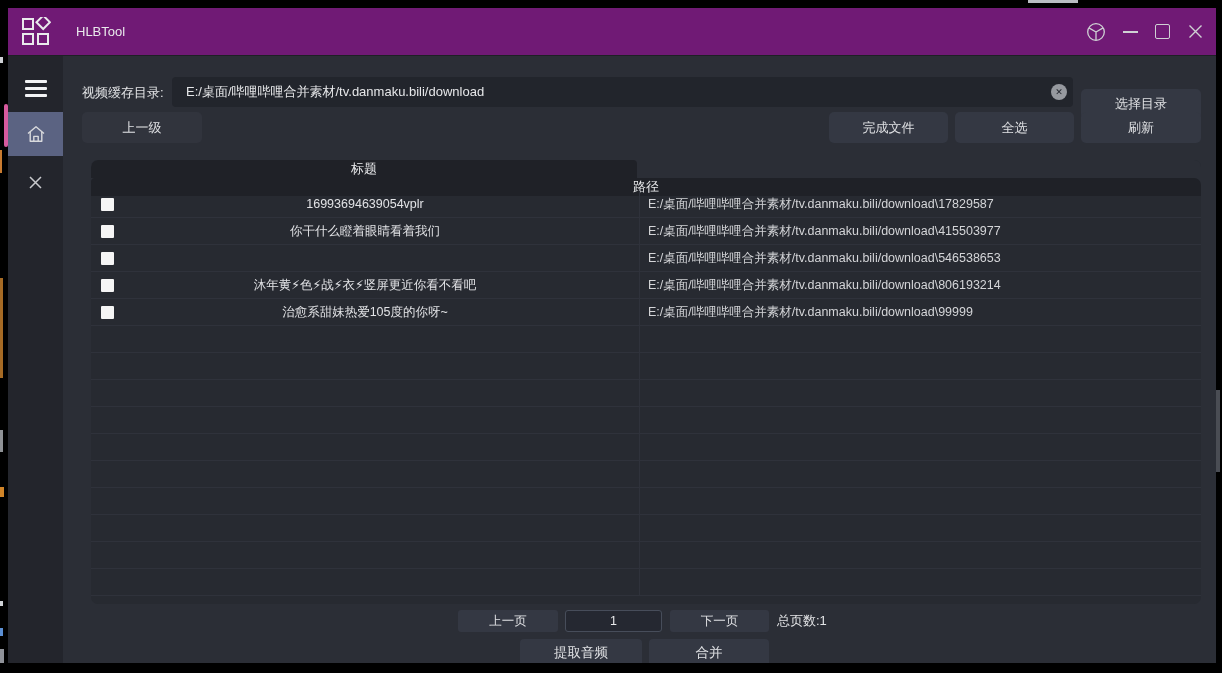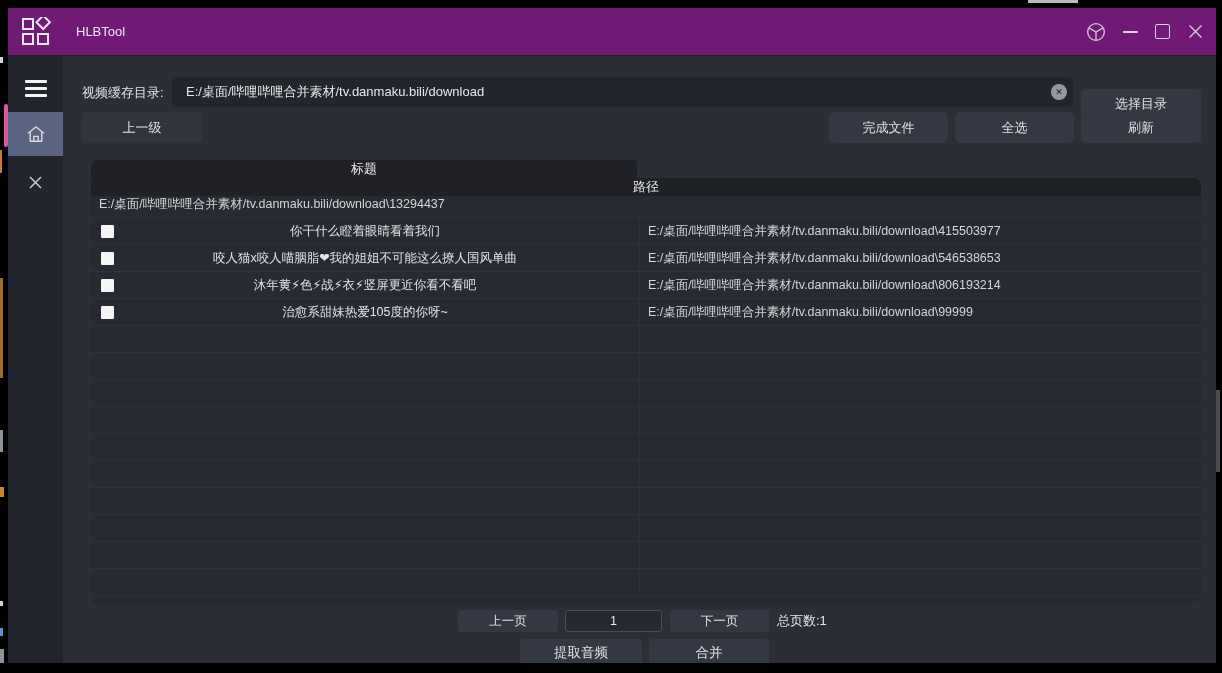--- a/index.html
+++ b/index.html
@@ -128,33 +128,36 @@
     <button class="btn" style="left:947px;top:104px;width:119px;height:31px;">全选</button>
     <button class="btn" style="left:1073px;top:104px;width:120px;height:31px;">刷新</button>
 
     <div class="table">
       <div class="thead">
         <div class="th c1">标题</div>
         <div class="th c2">路径</div>
       </div>
 
       <div class="trow">
-        <div class="td-path">E:/桌面/哔哩哔哩合并素材/tv.danmaku.bili/download\13294437</div>
+        <div class="td-title">
+            <span class="checkbox"></span>
+            <span>16993694639054vplr</span>
+          </div>
+        <div class="td-path">E:/桌面/哔哩哔哩合并素材/tv.danmaku.bili/download\17829587</div>
       </div>
       <div class="trow">
         <div class="td-title">
             <span class="checkbox"></span>
             <span>你干什么瞪着眼睛看着我们</span>
           </div>
         <div class="td-path">E:/桌面/哔哩哔哩合并素材/tv.danmaku.bili/download\415503977</div>
       </div>
       <div class="trow">
         <div class="td-title">
             <span class="checkbox"></span>
-            <span>咬人猫x咬人喵胭脂❤我的姐姐不可能这么撩人国风单曲</span>
           </div>
         <div class="td-path">E:/桌面/哔哩哔哩合并素材/tv.danmaku.bili/download\546538653</div>
       </div>
       <div class="trow">
         <div class="td-title">
             <span class="checkbox"></span>
             <span>沐年黄⚡色⚡战⚡衣⚡竖屏更近你看不看吧</span>
           </div>
         <div class="td-path">E:/桌面/哔哩哔哩合并素材/tv.danmaku.bili/download\806193214</div>
       </div>

